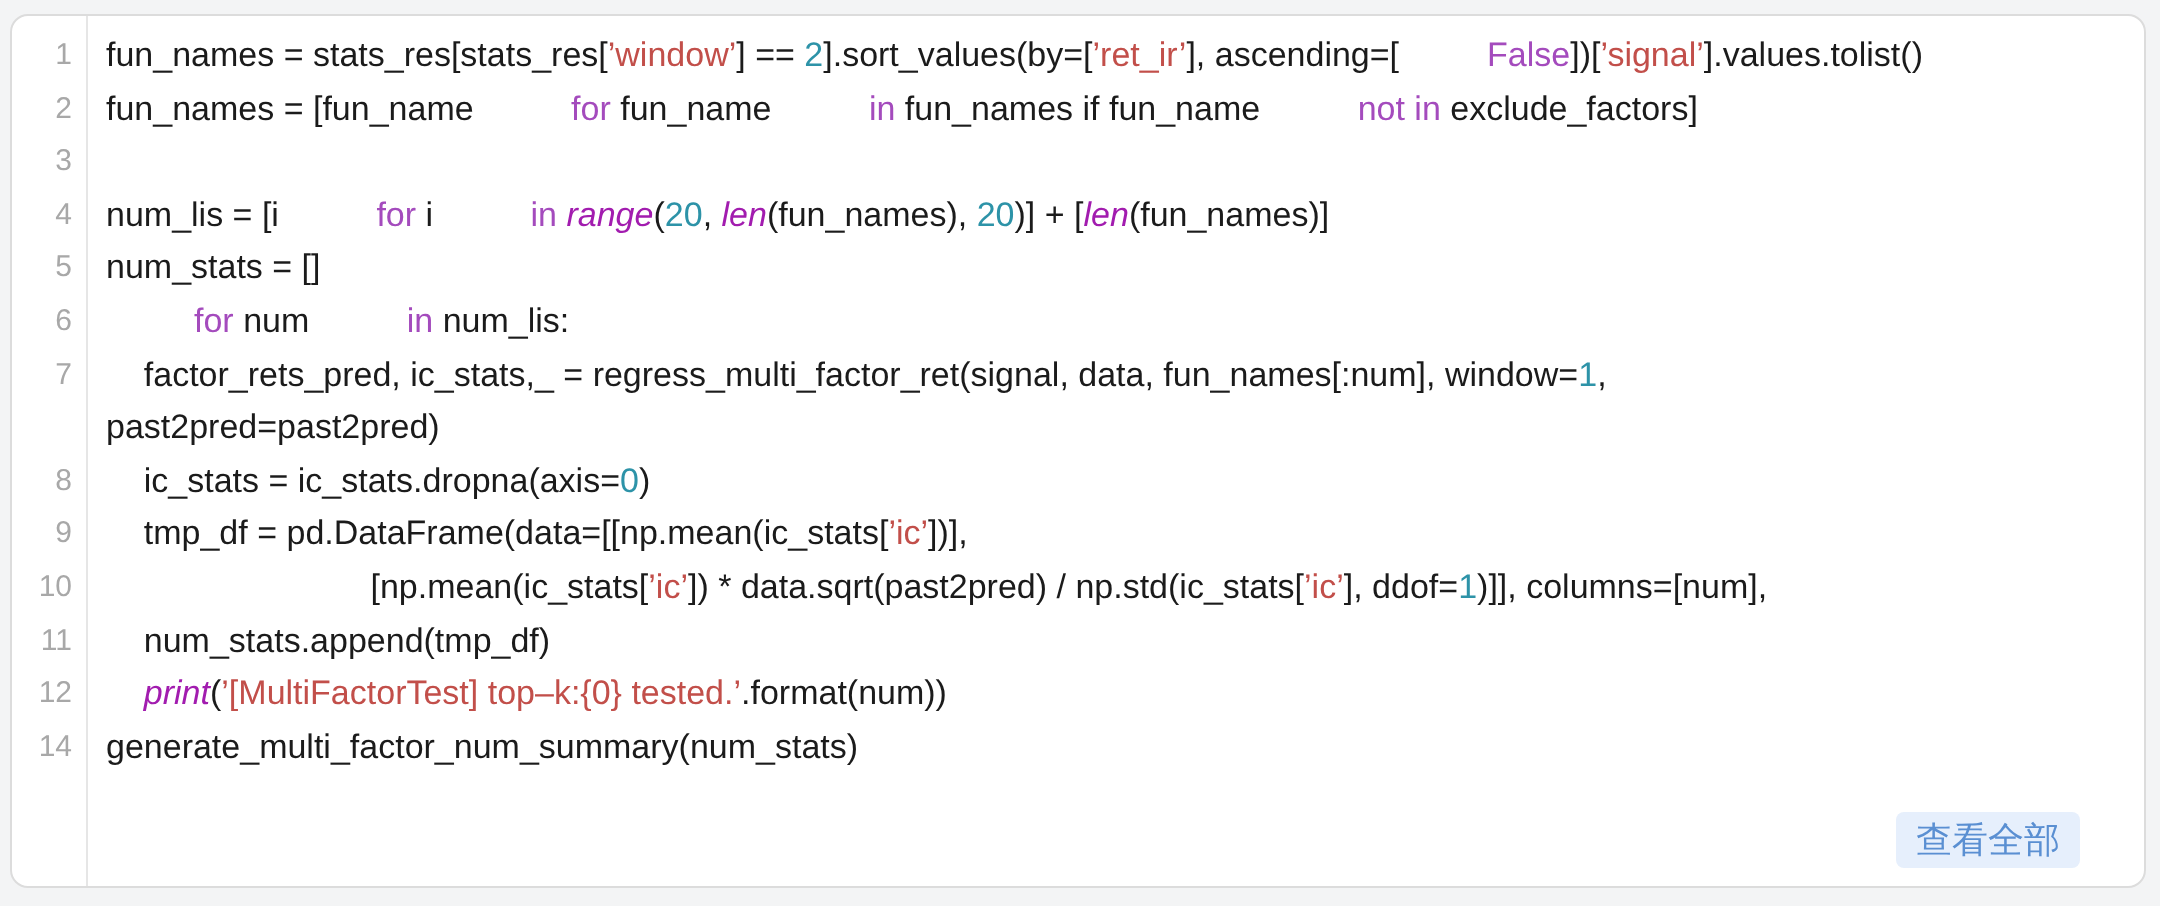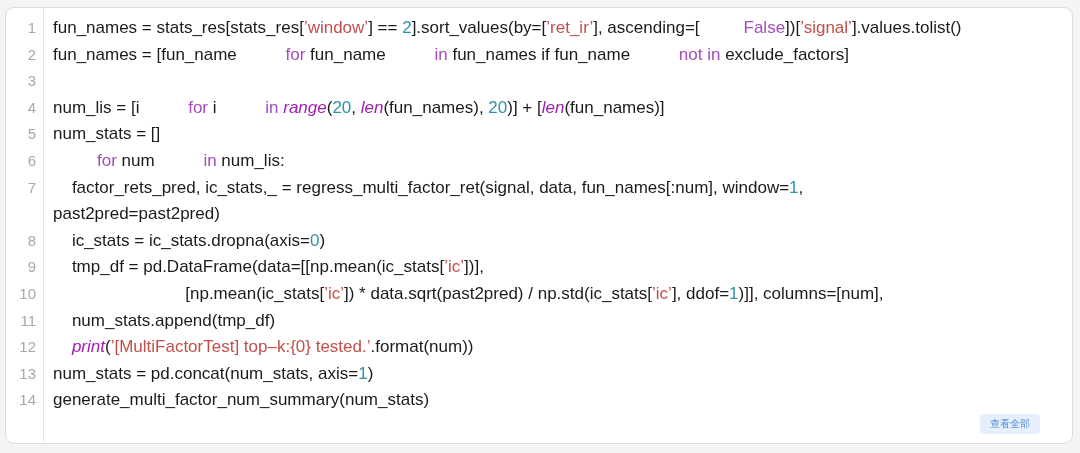--- a/index.html
+++ b/index.html
@@ -61,21 +61,21 @@
   .tok-s { color: #c24f4a; }
   .tok-k { color: #a44bbd; margin-left: 44px; }
   .tok-f { color: #a21caf; font-style: italic; }
   .tok-n { color: #2d93a8; }
   .view-all {
     position: absolute;
     right: 32px;
     bottom: 9px;
     background: #e6effc;
     color: #5a8fd2;
-    font-size: 10px;
+    font-size: 18px;
     line-height: 1;
     padding: 5px 10px;
     border: none;
     border-radius: 4px;
     cursor: pointer;
     font-family: "Liberation Sans", "DejaVu Sans", sans-serif;
   }
 </style>
 </head>
 <body>
@@ -129,22 +129,18 @@
       </div>
       <div class="code-row">
         <span class="gutter">11</span>
         <span class="code-text"><span class="tok-p">    num_stats.append(tmp_df)</span></span>
       </div>
       <div class="code-row">
         <span class="gutter">12</span>
         <span class="code-text"><span class="tok-p">    </span><span class="tok-f">print</span><span class="tok-p">(</span><span class="tok-s">’[MultiFactorTest] top–k:{0} tested.’</span><span class="tok-p">.format(num))</span></span>
       </div>
       <div class="code-row">
-        <span class="gutter">13</span>
-        <span class="code-text"><span class="tok-p">num_stats = pd.concat(num_stats, axis=</span><span class="tok-n">1</span><span class="tok-p">)</span></span>
-      </div>
-      <div class="code-row">
         <span class="gutter">14</span>
         <span class="code-text"><span class="tok-p">generate_multi_factor_num_summary(num_stats)</span></span>
       </div>
     </div>
   <button class="view-all">查看全部</button>
 </div>
 
 </body></html>

